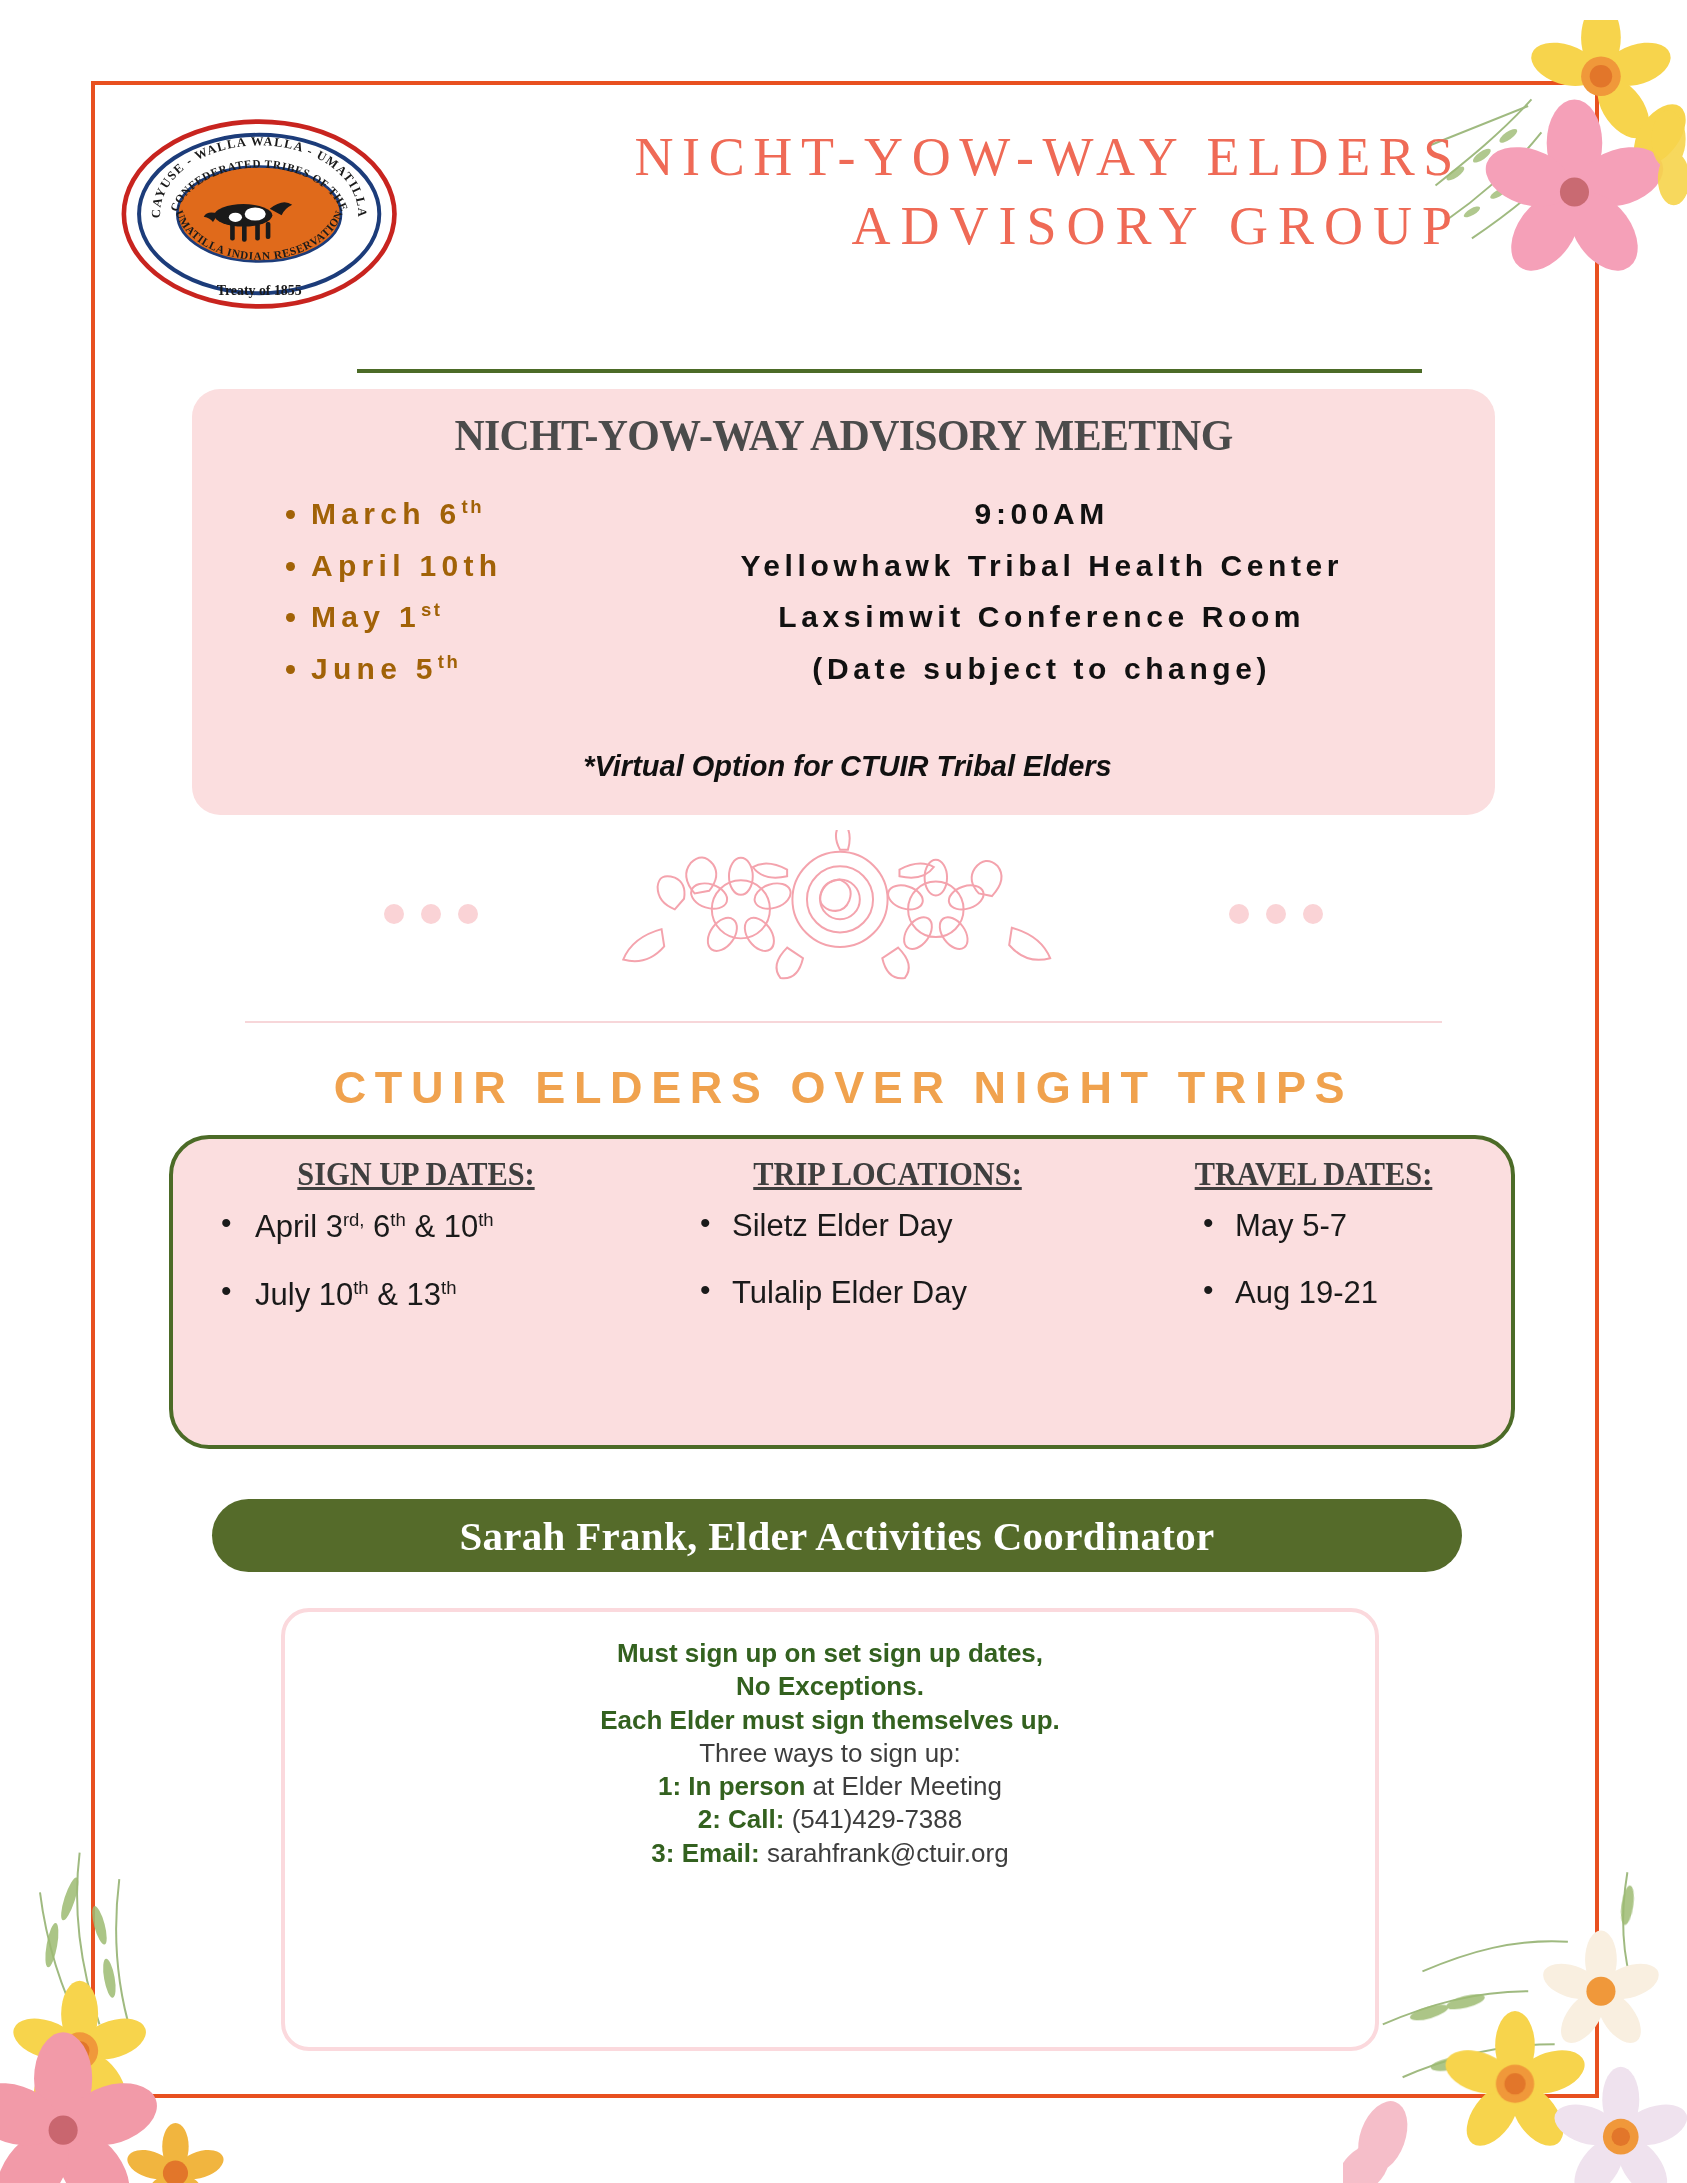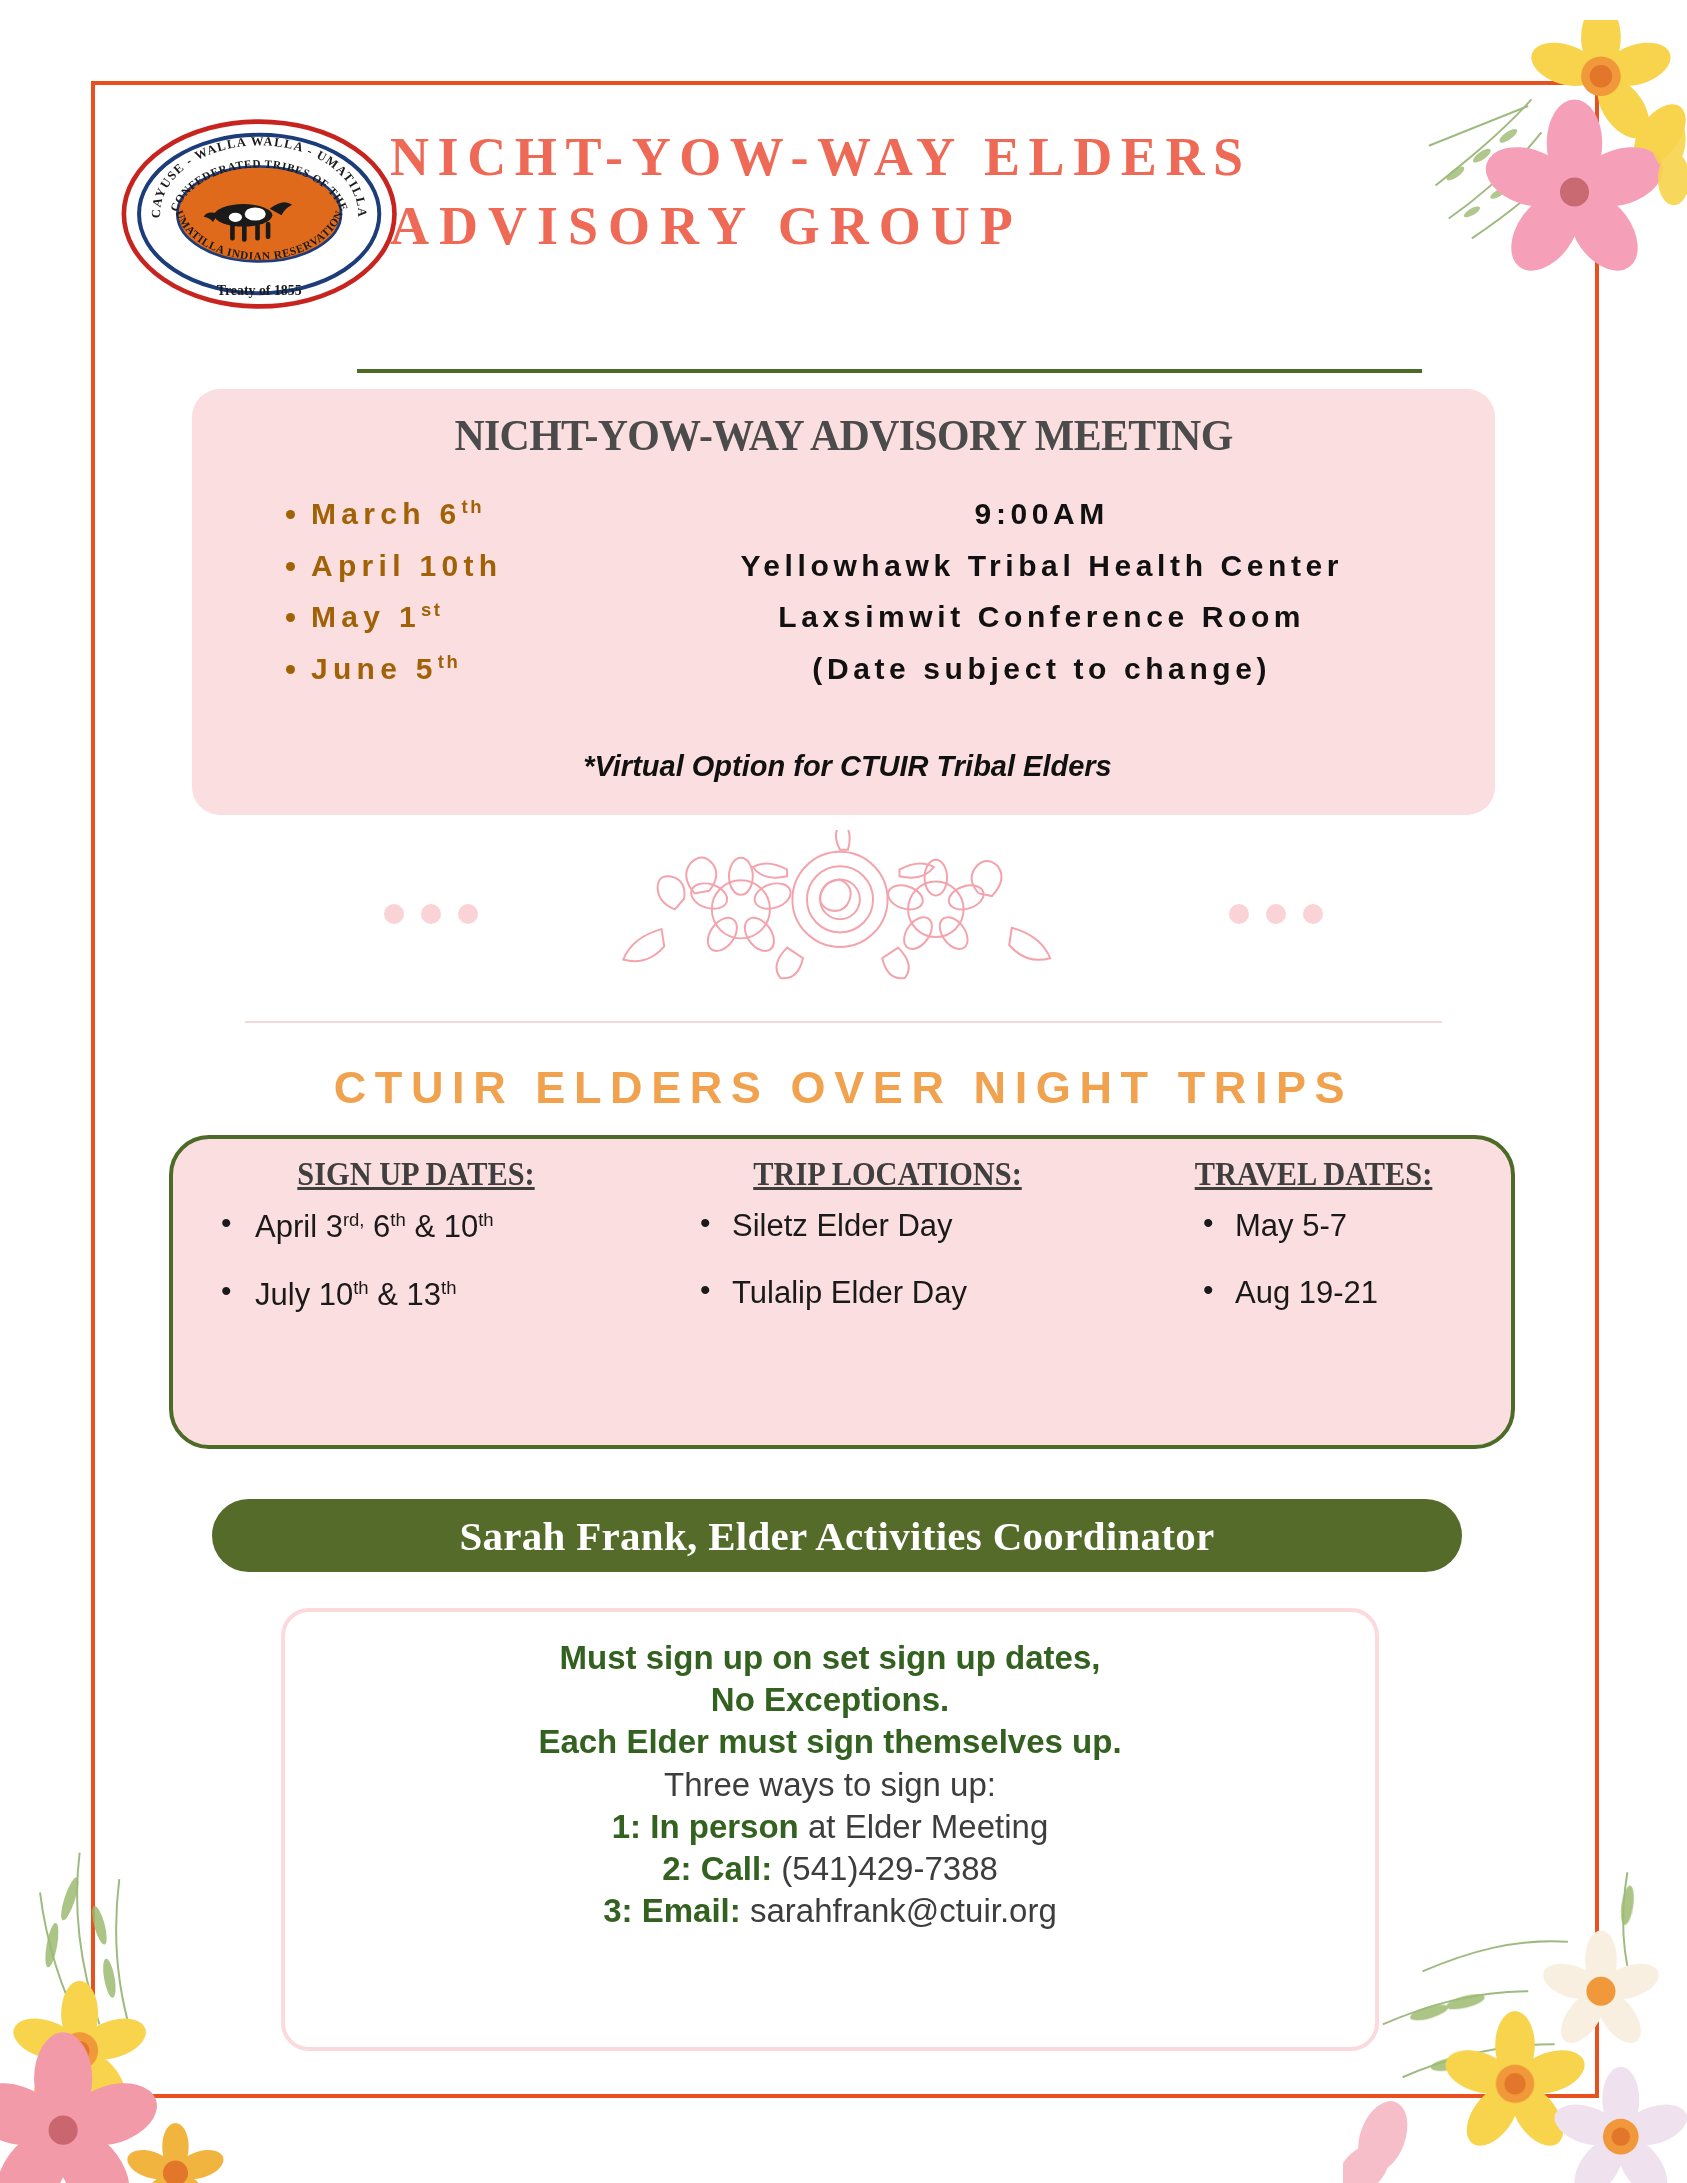--- a/index.html
+++ b/index.html
@@ -53,22 +53,21 @@
     left: 13.2px;
     top: 12px;
     width: 281px;
     height: 198px;
   }
   .title-block {
     position: absolute;
     left: 284px;
     top: 20px;
     width: 1072px;
-    text-align: left;
-    font-weight: bold;
+    text-align: right;
   }
   .title-line {
     font-family: "Liberation Serif", serif;
     font-size: 54px;
     letter-spacing: 8.6px;
     color: #ef6a56;
     line-height: 1.28;
     white-space: nowrap;
   }
   .title-line.l2 { letter-spacing: 10px; }
@@ -279,21 +278,21 @@
     top: 1608px;
     width: 1098px;
     height: 443px;
     border: 4px solid #fbd9dd;
     border-radius: 28px;
     box-sizing: border-box;
     text-align: center;
     padding-top: 25px;
   }
   .instr-line {
-    font-size: 33px;
+    font-size: 26px;
     color: #33611f;
     line-height: 1.28;
     white-space: nowrap;
   }
   .instr-line.bold { font-weight: bold; }
   .instr-line .plain { color: #3d3d3d; font-weight: normal; }
   .instr-line.sub { color: #3d3d3d; }
 </style>
 </head>
 <body>

